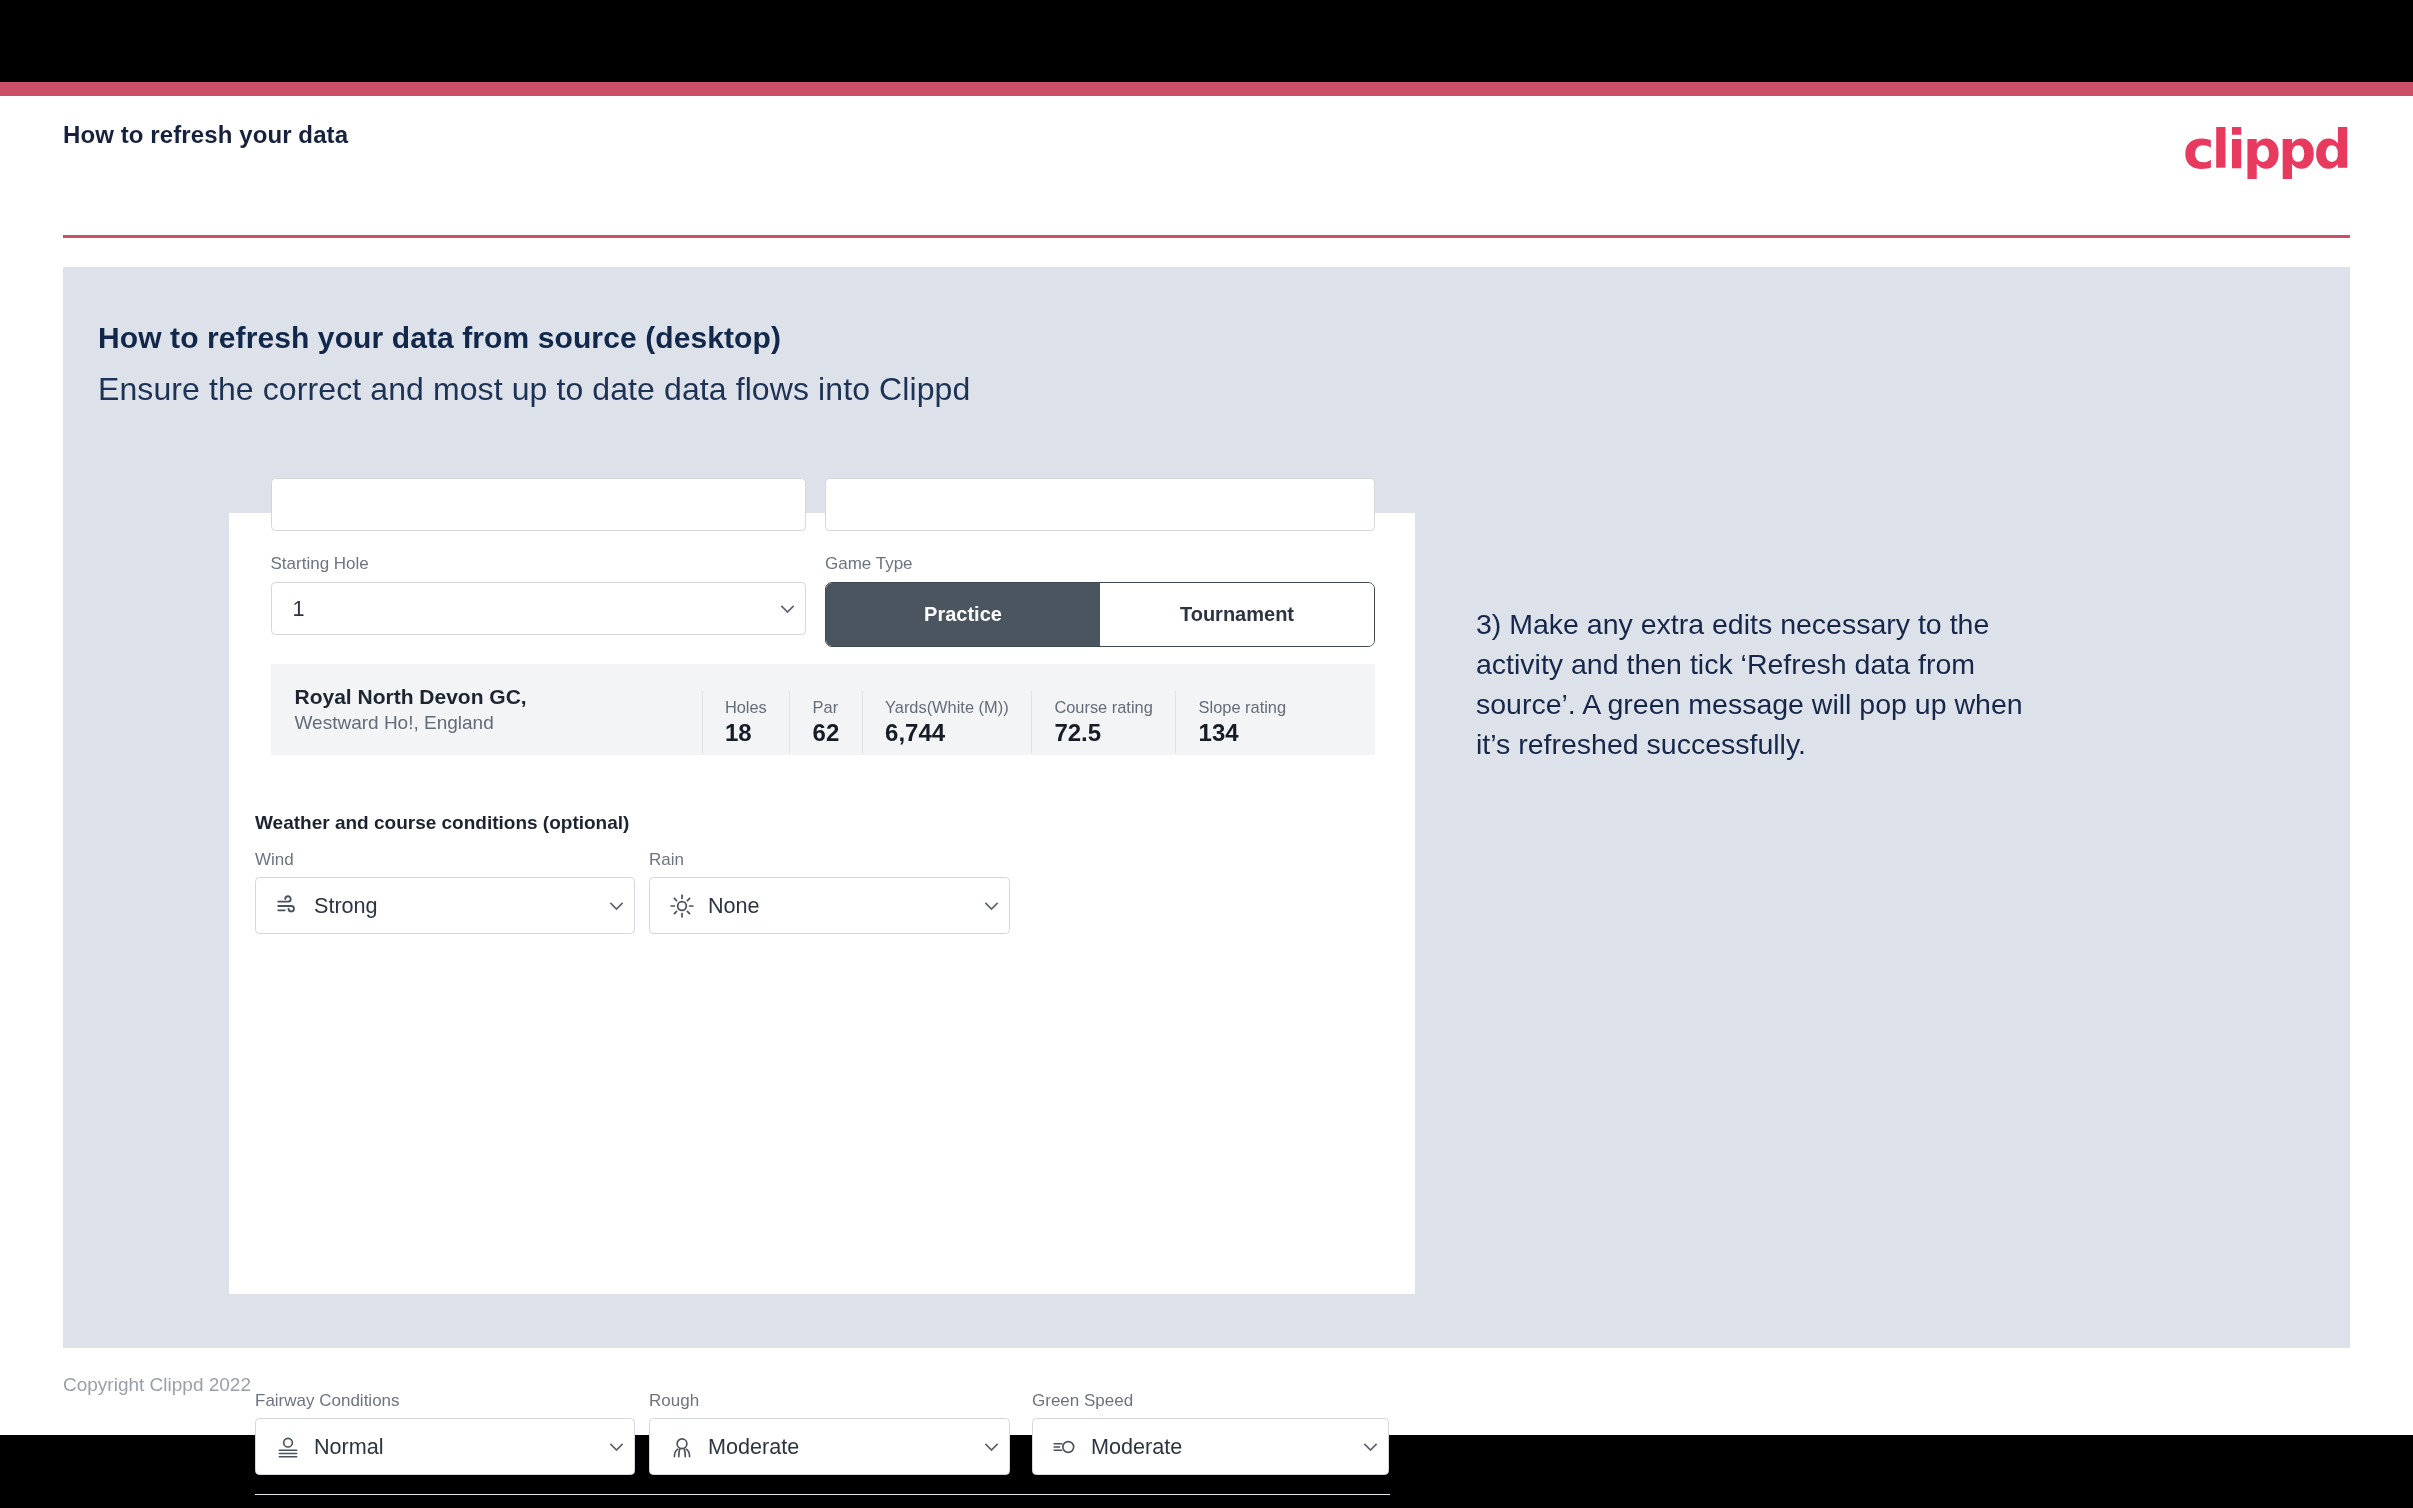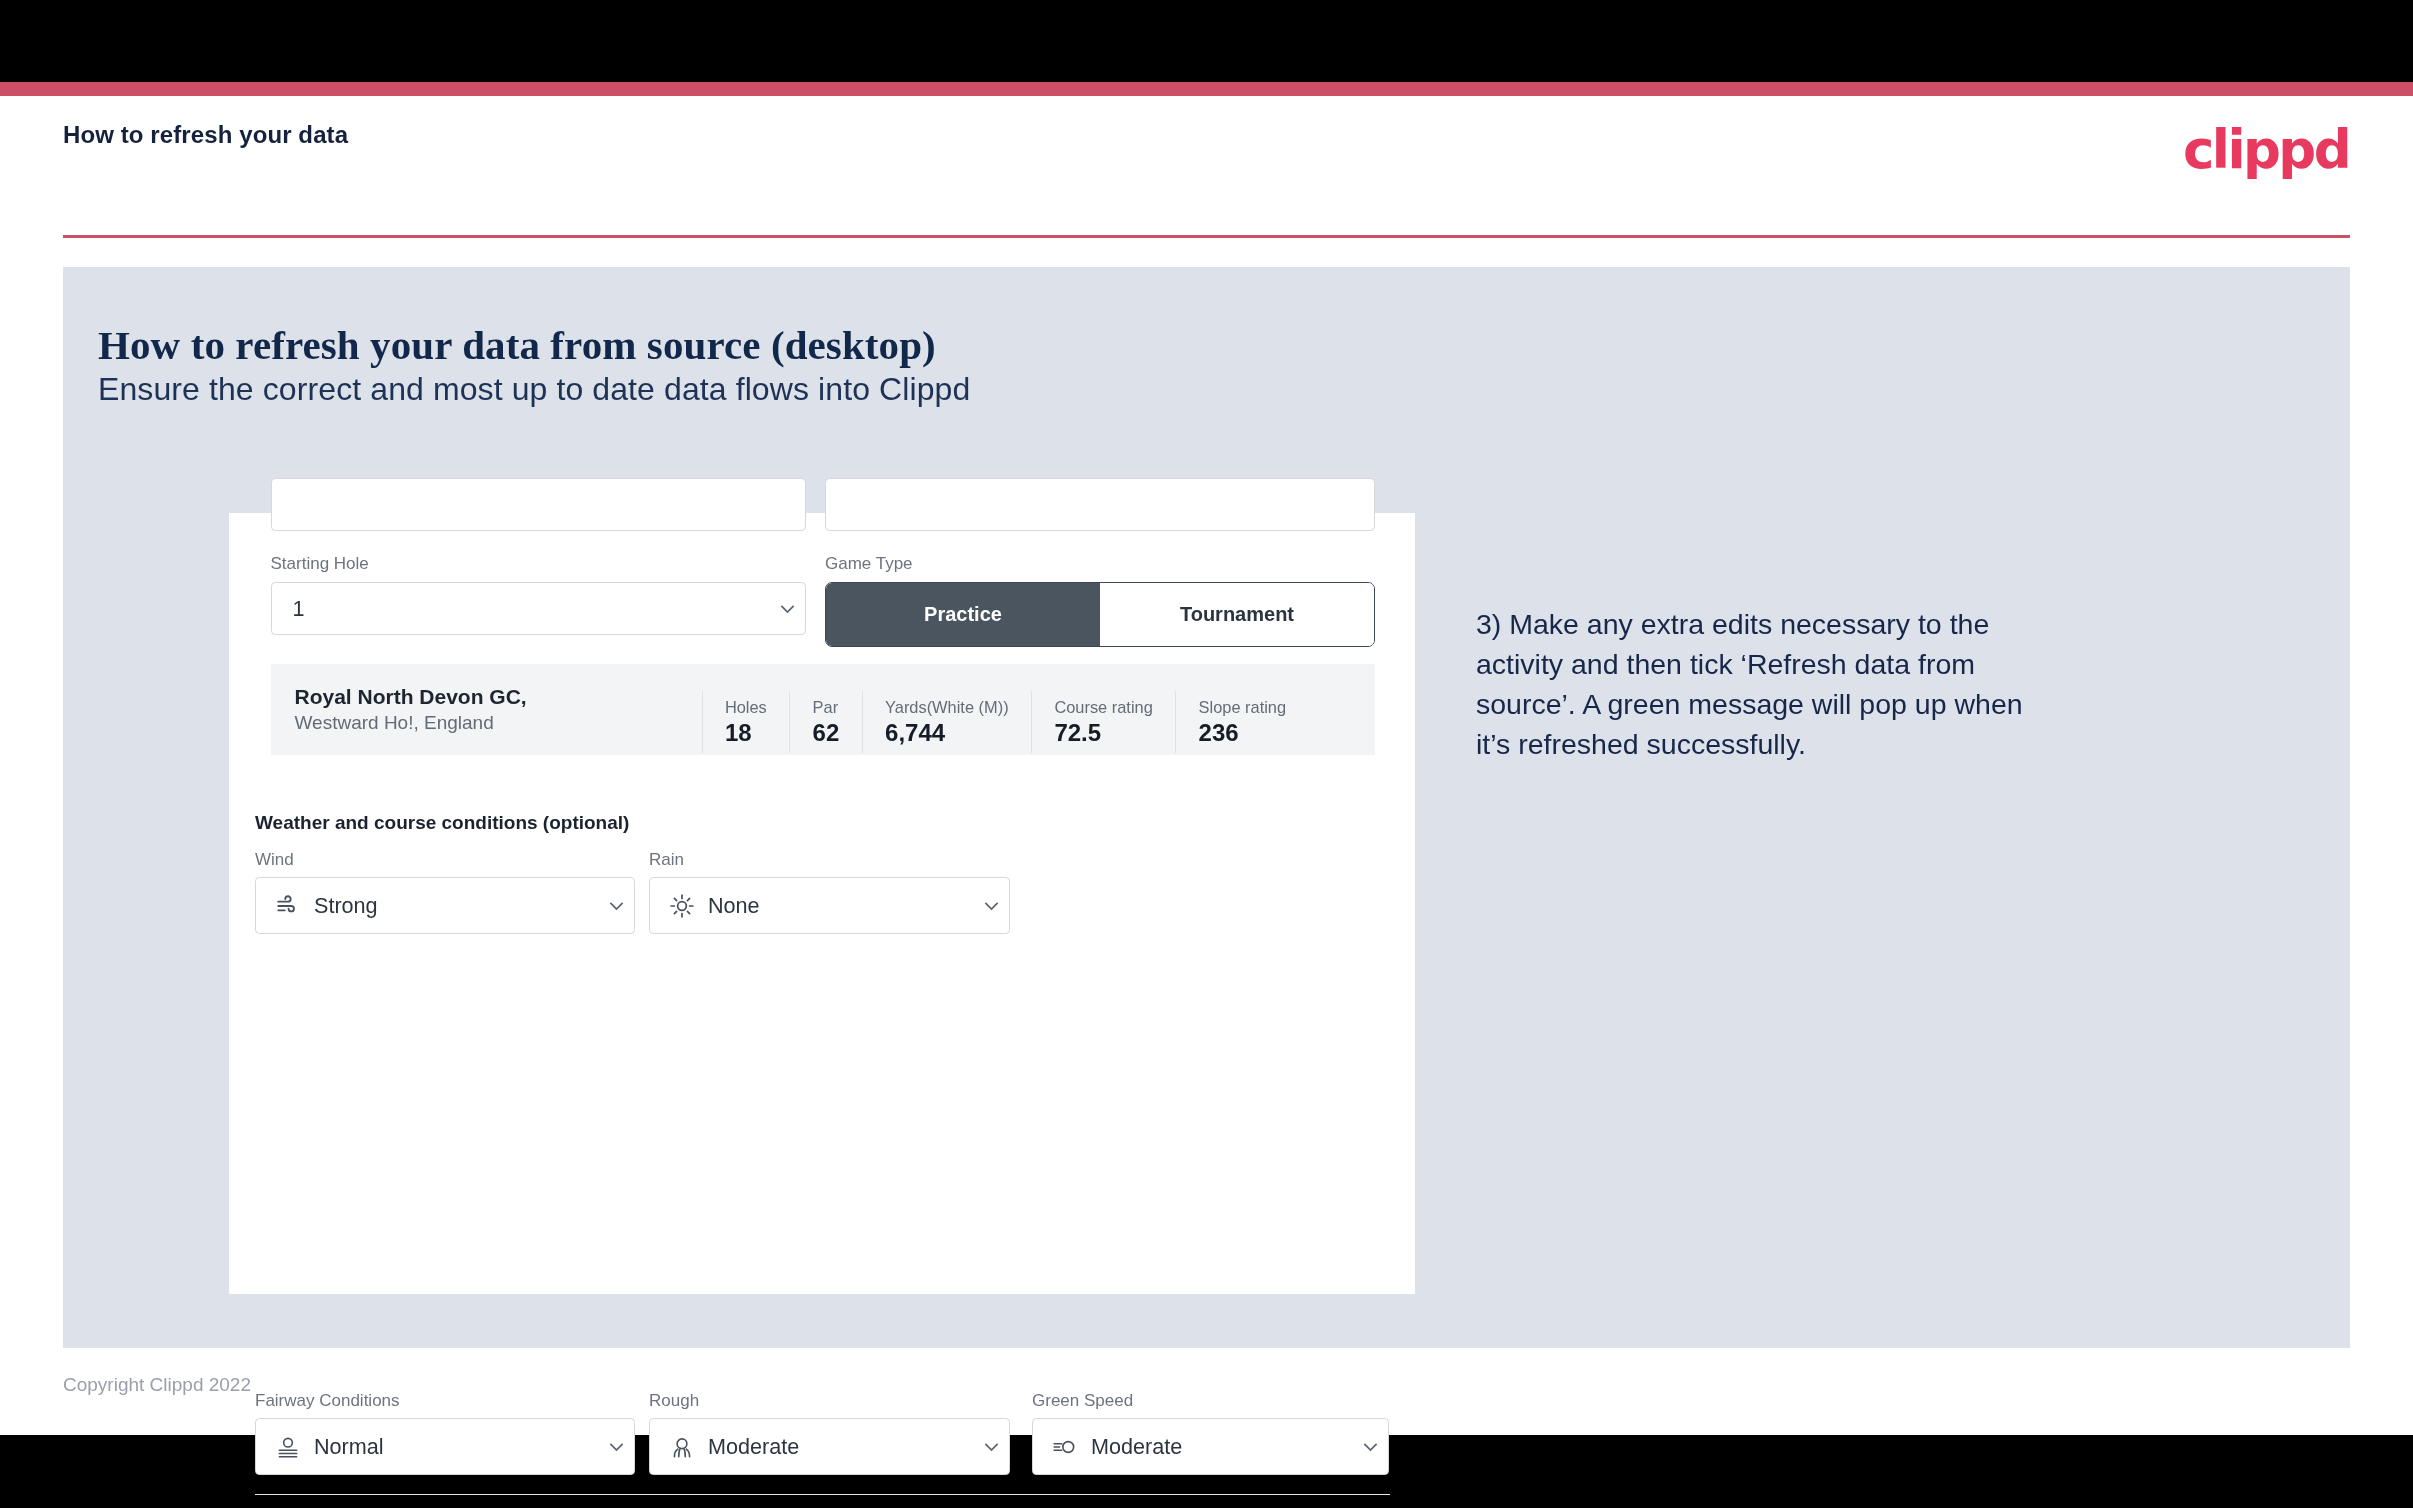--- a/index.html
+++ b/index.html
@@ -33,21 +33,21 @@
     background:#cd4f67;
   }
 
   
   .panel {
     position:absolute; left:63px; top:267px; width:2287px; height:1081px;
     background:#dde1e9;
   }
   .panel-h1 {
     position:absolute; left:98px; top:321px;
-    font-size:41px; font-weight:700; color:#11284b; letter-spacing:0.1px;font-family:Liberation Serif, serif;
+    font-size:30px; font-weight:700; color:#11284b; letter-spacing:0.1px;
   }
   .panel-h2 {
     position:absolute; left:98px; top:371px;
     font-size:32px; font-weight:400; color:#1d3254; letter-spacing:0.1px;
   }
 
   
   .instructions {
     position:absolute; left:1476px; top:604px; width:570px;
     font-size:28.5px; line-height:40px; color:#16274a; font-weight:400;
@@ -195,21 +195,21 @@
         <div class="stat">
           <span class="k">Yards(White (M))</span>
           <span class="v">6,744</span>
         </div>
         <div class="stat">
           <span class="k">Course rating</span>
           <span class="v">72.5</span>
         </div>
         <div class="stat">
           <span class="k">Slope rating</span>
-          <span class="v">236</span>
+          <span class="v">134</span>
         </div>
       </div>
 
       <div class="sect-title">Weather and course conditions (optional)</div>
 
       <div class="field-label" style="left:0px; top:337px;">Wind</div>
       <div class="select-box" style="left:0px; top:364px; width:380px; height:57px;">
         <span class="icn">
           <svg viewBox="0 0 24 24" fill="none" stroke="currentColor" stroke-width="1.7" stroke-linecap="round">
             <path d="M3 8h9a2.5 2.5 0 1 0-2.5-2.5"></path>

